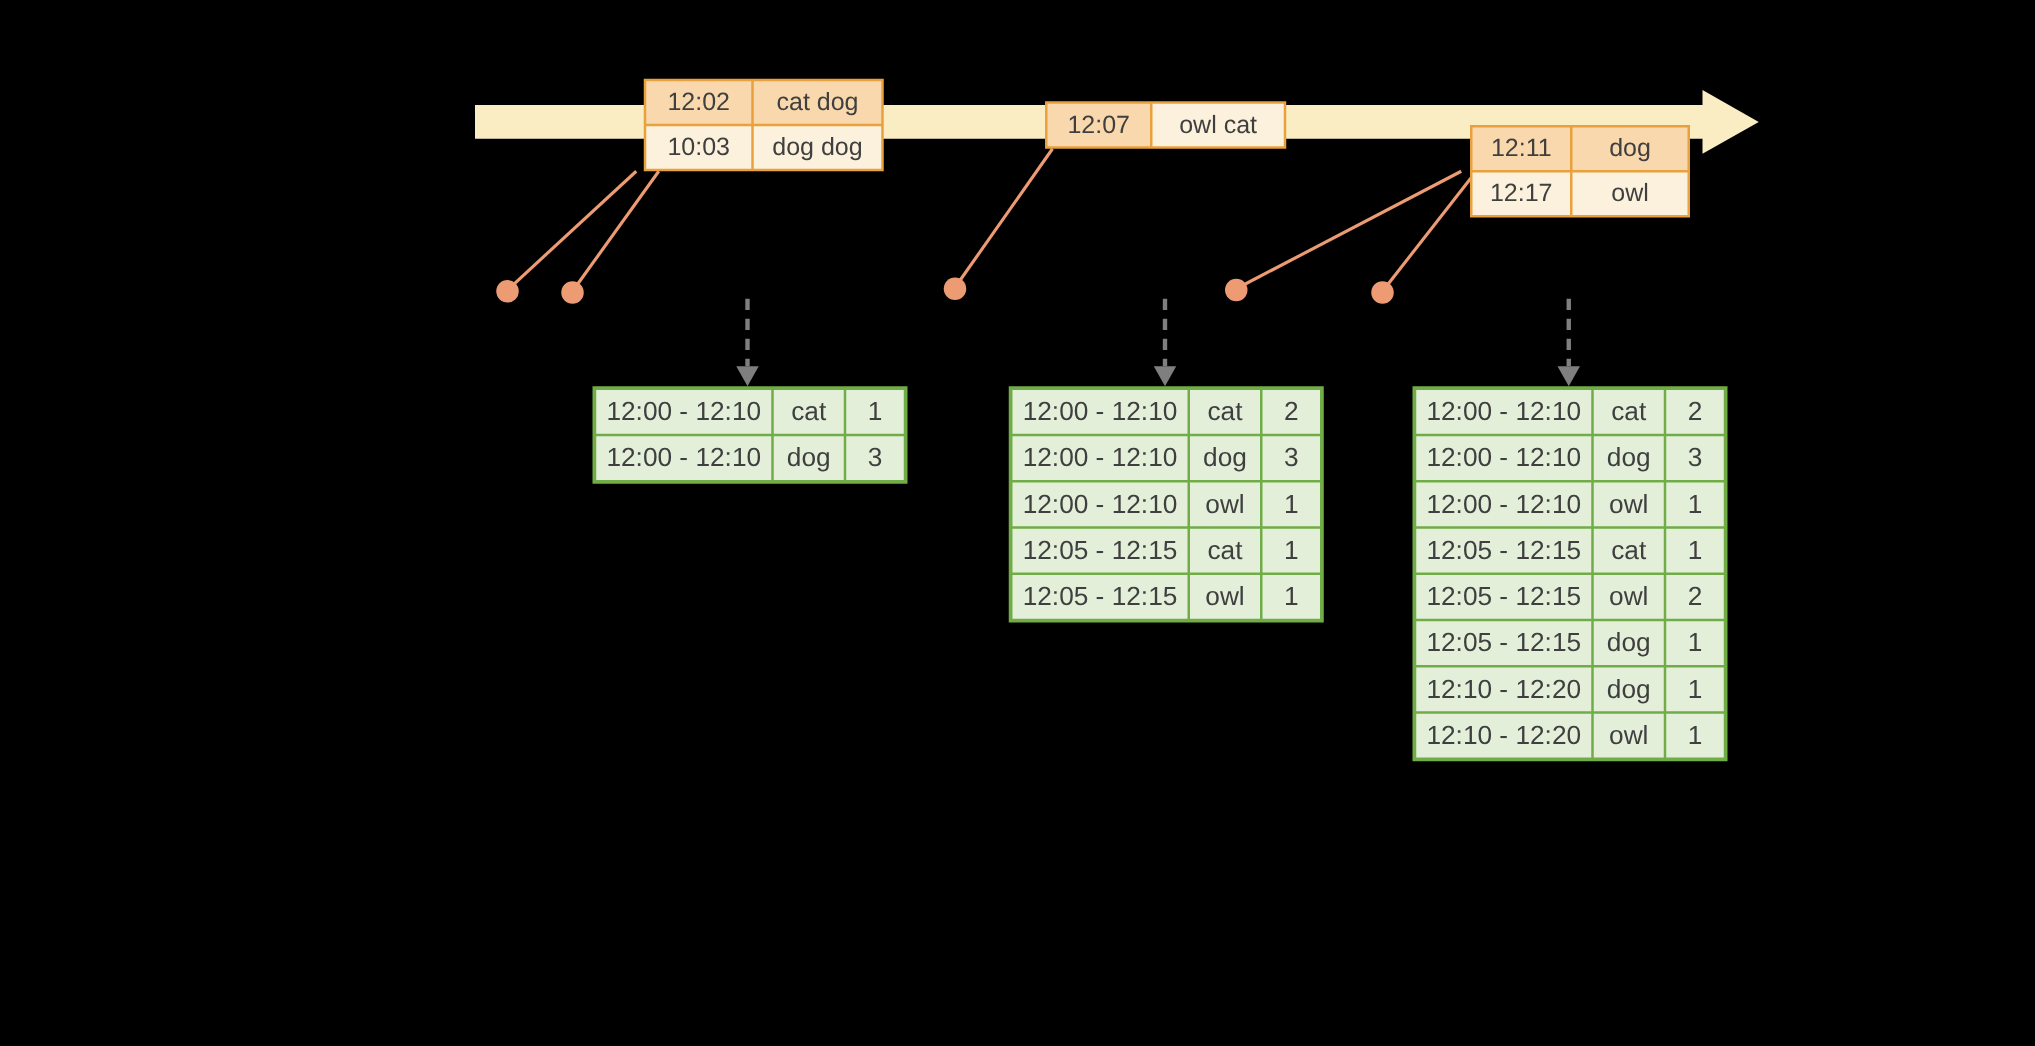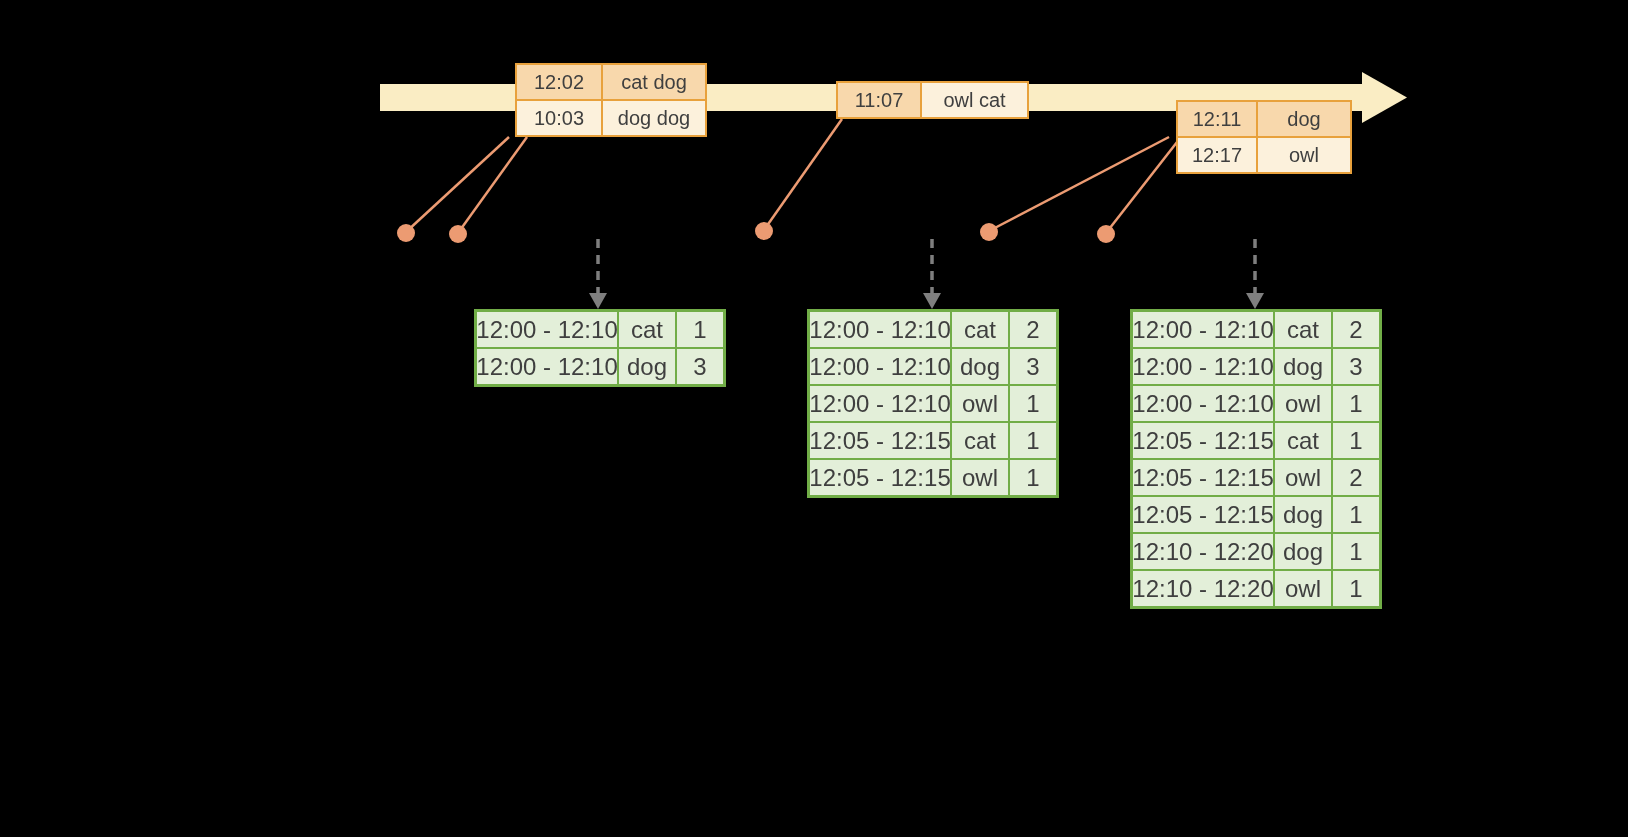--- a/index.html
+++ b/index.html
@@ -55,21 +55,21 @@
     display: grid;
     grid-template-columns: 140px 56px 46px;
     grid-auto-rows: 35px;
     gap: 2px;
     padding: 3px;
     background: var(--result-border, #71AD47);
   }
   .result-table .cell {
     background: var(--result-fill, #E3EFD9);
     display: flex; align-items: center; justify-content: center;
-    font-size: 24px;
+    font-size: 21px;
     color: var(--text, #3F3F3F);
     white-space: nowrap;
   }
   .row { display: contents; }
 </style>
 </head>
 <body>
 
 <div class="canvas">
 
@@ -107,21 +107,21 @@
       <div class="cell shade-dark">cat dog</div>
     </div>
     <div class="row">
       <div class="cell shade-light">10:03</div>
       <div class="cell shade-light">dog dog</div>
     </div>
   </div>
 
   <div class="event-table" style="left:836px;top:81px;grid-template-columns:82px 105px;">
     <div class="row">
-      <div class="cell shade-dark">11:07</div>
+      <div class="cell shade-dark">12:07</div>
       <div class="cell shade-light">owl cat</div>
     </div>
   </div>
 
   <div class="event-table" style="left:1176px;top:63px;grid-template-columns:78px 92px;margin-top:37px;">
     <div class="row">
       <div class="cell shade-dark">12:11</div>
       <div class="cell shade-dark">dog</div>
     </div>
     <div class="row">

